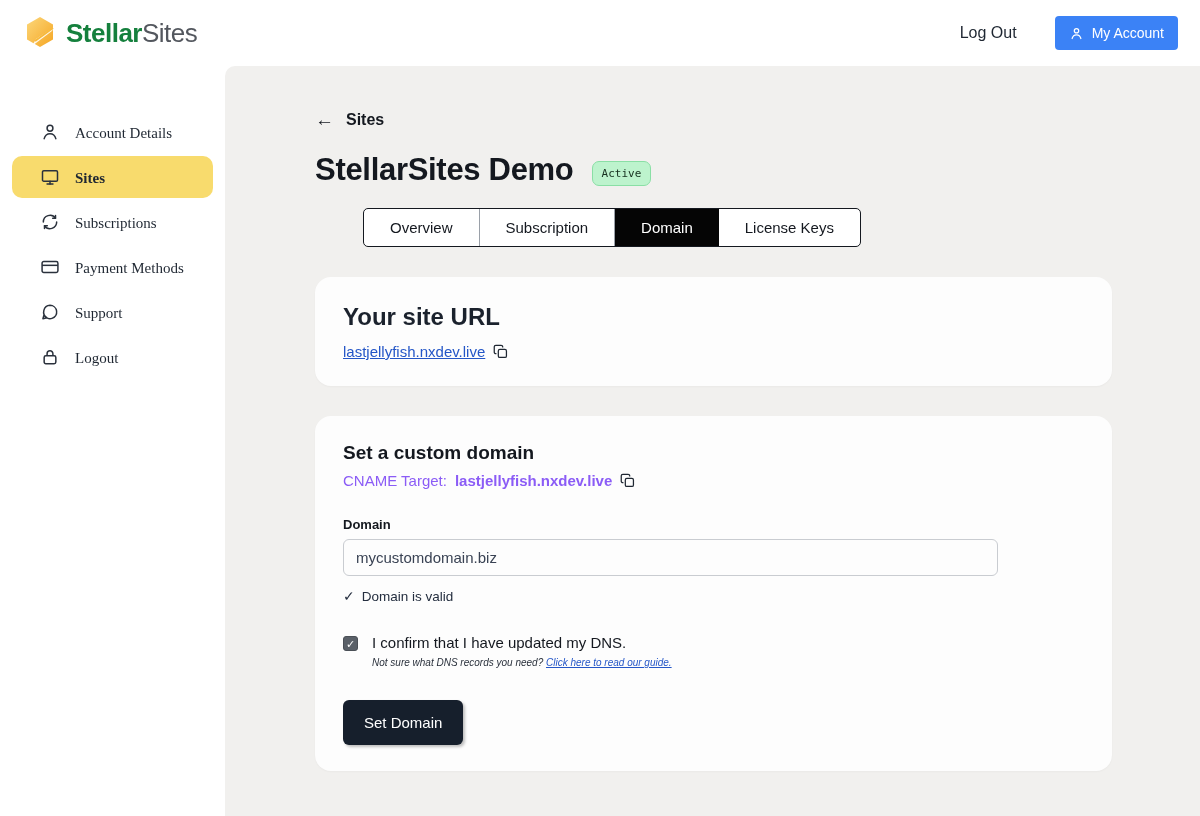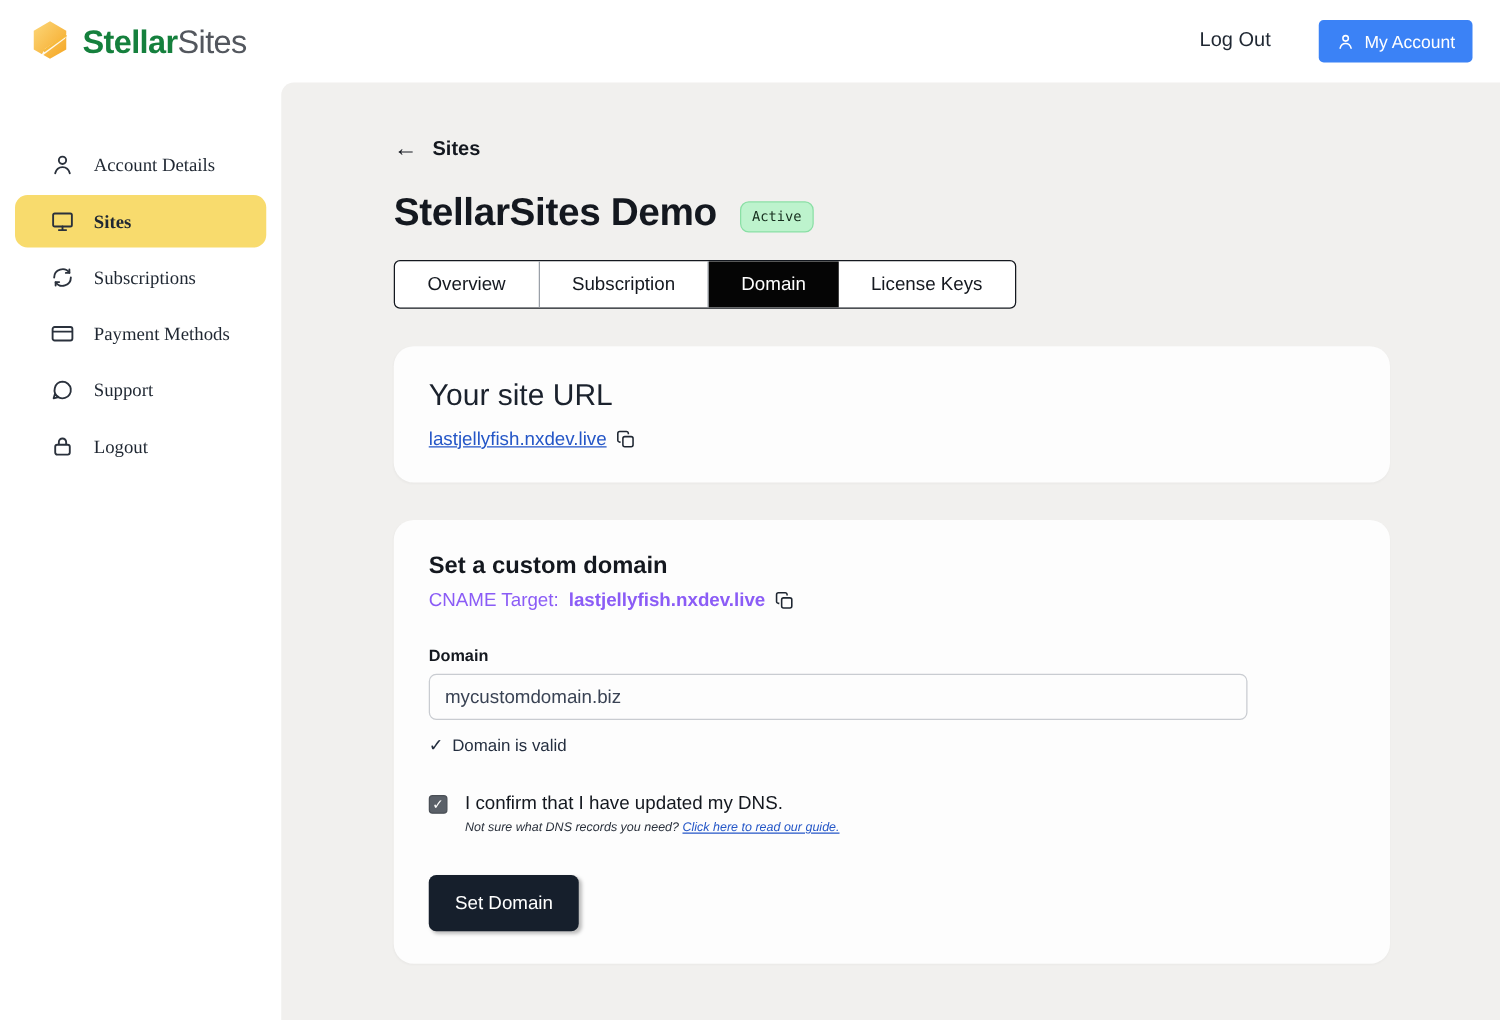--- a/index.html
+++ b/index.html
@@ -64,35 +64,36 @@
     font-family: "DejaVu Sans Mono", "Liberation Mono", monospace;
     font-size: 11px; color: #17301f;
     background: #bdf3cd; border: 1px solid #8adfa5;
     padding: 5px 9px; border-radius: 7px; margin-top: 6px;
   }
 
   .tabs {
     display: inline-flex; margin-top: 20px;
     background: #ffffff; border: 1px solid #14181f; border-radius: 5px;
     overflow: hidden;
+    margin-left: 48px;
   }
   .tab {
     font-family: inherit; font-size: 15px; color: #14181f;
     background: transparent; border: none; cursor: pointer;
     padding: 10px 26px; border-right: 1px solid #9aa0a8;
   }
   .tab:last-child { border-right: none; }
   .tab.active { background: #050505; color: #ffffff; border-right: none; }
 
   .card {
     background: #fdfdfd; border-radius: 16px;
     margin-top: 30px; padding: 26px 28px;
     box-shadow: 0 1px 2px rgba(0,0,0,0.03);
   }
-  .card-title-lg { font-size: 24px; font-weight: 400; color: #1b222d; }
+  .card-title-lg { font-size: 24px; font-weight: 700; color: #1b222d; }
   .url-row { display: flex; align-items: center; gap: 8px; margin-top: 12px; }
   .site-link { font-size: 15px; color: #2456c7; text-decoration: underline; cursor: pointer; }
   .copy-btn { display: inline-flex; cursor: pointer; color: #1f2732; background: none; border: none; padding: 0; }
   .copy-btn svg { width: 15px; height: 15px; }
 
   .card-title-md { font-size: 19px; font-weight: 700; color: #14181f; }
   .cname-row { display: flex; align-items: center; gap: 8px; margin-top: 8px; font-size: 15px; color: #8b5cf6; }
   .cname-value { font-weight: 700; }
 
   .field-label { display: block; font-size: 13px; font-weight: 700; color: #14181f; margin-top: 28px; }

